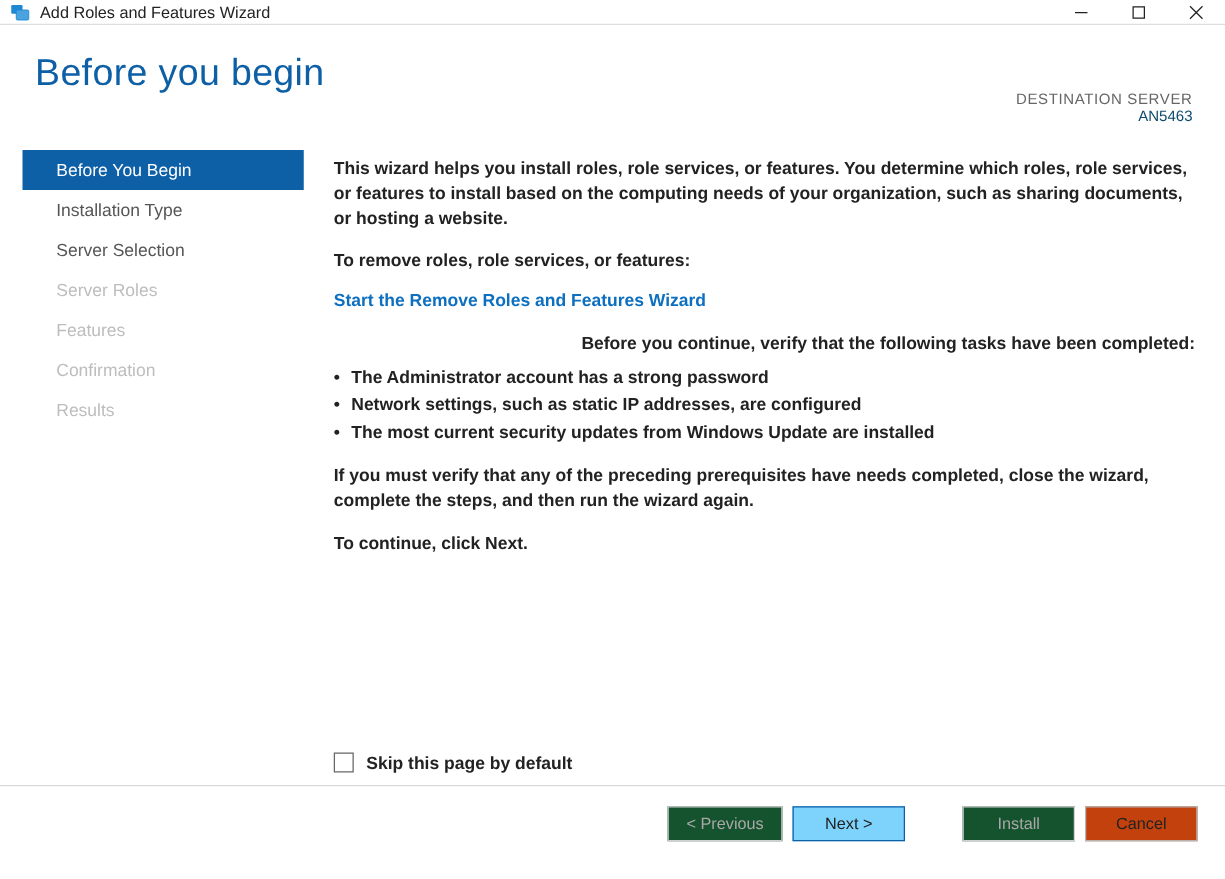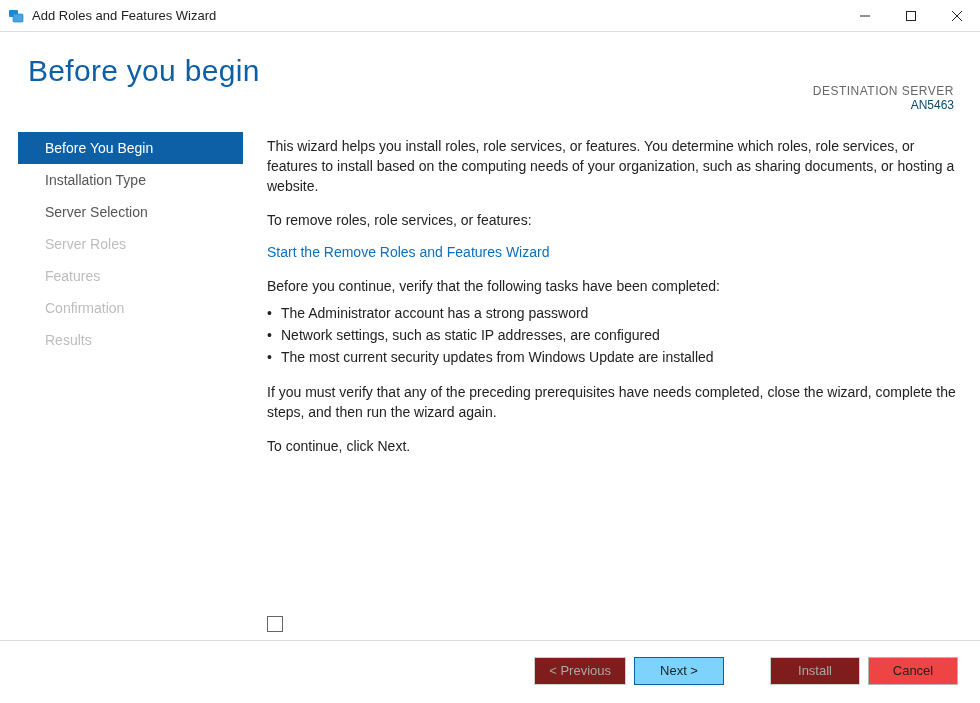--- a/index.html
+++ b/index.html
@@ -7,21 +7,21 @@
     margin: 0; padding: 0;
     font-family: "Segoe UI", Arial, sans-serif;
     font-size: 13px;
     color: #000;
     background: #fff;
     width: 980px;
     height: 703px;
     overflow: hidden;
   }
   .titlebar {
-    height: 32px;
+    height: 20px;
     display: flex;
     align-items: center;
     padding: 0 0 0 8px;
     border-bottom: 1px solid #ddd;
     font-size: 13px;
     color: #222;
   }
   .titlebar .icon {
     width: 16px; height: 16px;
     margin-right: 8px;
@@ -89,20 +89,21 @@
   }
 
   .content {
     flex: 1 1 auto;
     padding: 4px 24px 0 24px;
     font-size: 14px;
     line-height: 20px;
     color: #222;
     display: flex;
     flex-direction: column;
+    font-weight: bold;
   }
   .content p { margin: 0 0 14px 0; }
   .content a {
     color: #0d6fbf;
     text-decoration: none;
     cursor: pointer;
   }
   .content ul {
     list-style: none;
     margin: 0 0 14px 0;
@@ -141,37 +142,37 @@
     align-items: center;
     justify-content: flex-end;
     padding: 0 22px;
     border-top: 1px solid #d9d9d9;
     gap: 8px;
   }
   .btn {
     min-width: 90px;
     height: 28px;
     padding: 0 14px;
-    background: #ef4444;
+    background: #c2410c;
     border: 1px solid #b5b5b5;
     font-size: 13px;
     color: #222;
     display: inline-flex;
     align-items: center;
     justify-content: center;
     cursor: pointer;
   }
   .btn.primary {
     border: 1px solid #0d5fa6;
     background: #7dd3fc;
   }
   .btn.disabled {
     color: #a8a8a8;
     border-color: #d0d0d0;
-    background: #7f1d1d;
+    background: #14532d;
     cursor: default;
   }
   .btn-gap { width: 30px; }
 </style>
 </head>
 <body>
 
 <div class="titlebar">
   <span class="icon">
     <svg width="16" height="16" viewBox="0 0 16 16">
@@ -234,35 +235,36 @@
       <span>Results</span>
     </div>
   </div>
 
   <div class="content">
     <p>This wizard helps you install roles, role services, or features. You determine which roles, role services, or features to install based on the computing needs of your organization, such as sharing documents, or hosting a website.</p>
 
     <p style="margin-bottom:12px;">To remove roles, role services, or features:</p>
     <p><a>Start the Remove Roles and Features Wizard</a></p>
 
-    <p style="margin-bottom:6px;">Before you continue, verify that the following tasks have been completed:</p>
+    <p style="margin-bottom:6px;text-align:right;">Before you continue, verify that the following tasks have been completed:</p>
 
     <ul>
       <li><span>The Administrator account has a strong password</span></li>
       <li><span>Network settings, such as static IP addresses, are configured</span></li>
       <li><span>The most current security updates from Windows Update are installed</span></li>
     </ul>
 
     <p>If you must verify that any of the preceding prerequisites have needs completed, close the wizard, complete the steps, and then run the wizard again.</p>
     <p>To continue, click Next.</p>
 
     <div class="flexgrow"></div>
 
     <div class="skip-row">
       <span class="cb"></span>
+      <span>Skip this page by default</span>
     </div>
   </div>
 </div>
 
 <div class="footer">
   <div class="btn disabled">
     <span>&lt; Previous</span>
   </div>
   <div class="btn primary">
     <span>Next &gt;</span>

